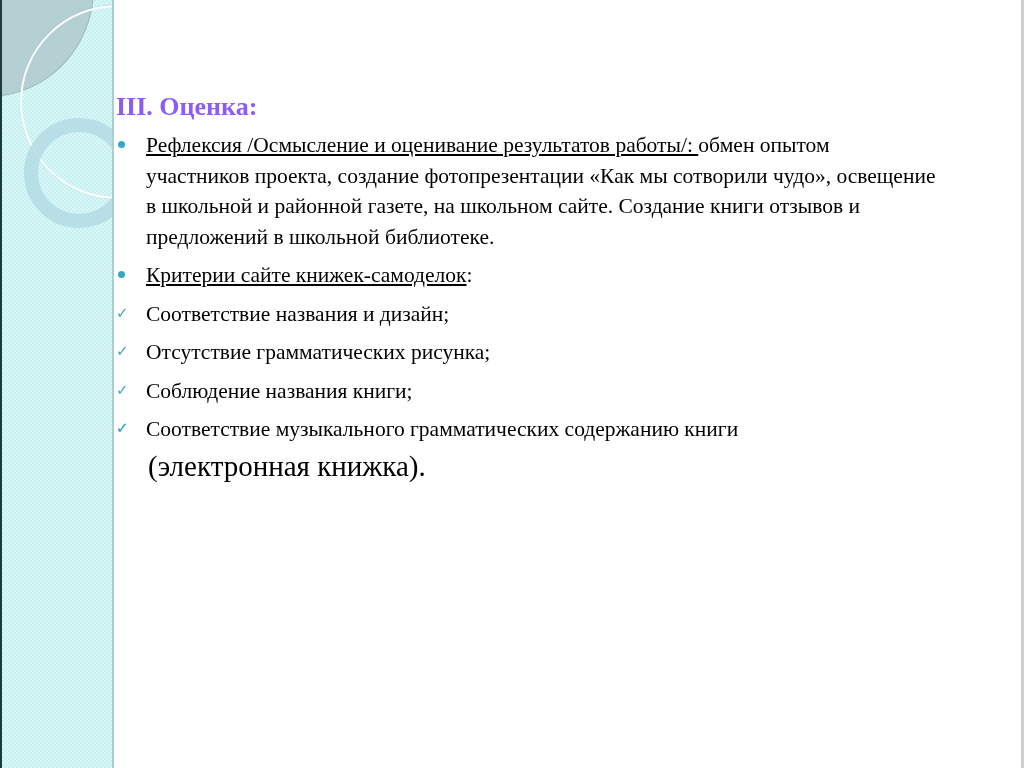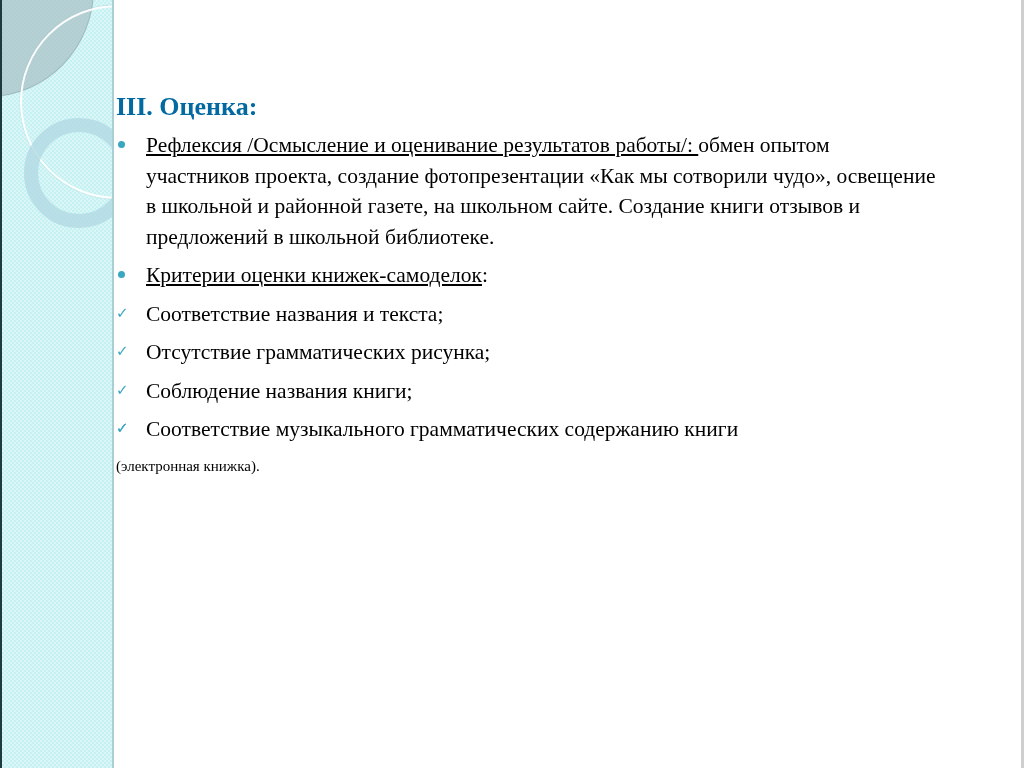--- a/index.html
+++ b/index.html
@@ -83,21 +83,21 @@
       top: 88px;
       width: 820px;
       z-index: 4;
     }
     .title {
       font-family: "Liberation Serif", serif;
       font-weight: bold;
       font-size: 26px;
       line-height: 38px;
       margin: 0 0 4px 0;
-      color: #0369a1;
+      color: #8b5cf6;
     }
     .bullet-item {
       position: relative;
       padding-left: 30px;
       font-size: 21.5px;
       line-height: 30.5px;
       margin-bottom: 8px;
     }
     .bullet-dot {
       position: absolute;
@@ -108,23 +108,24 @@
     }
     .check {
       position: absolute;
       left: 0px; top: -1px;
       color: #3aa7c1;
       font-family: "DejaVu Sans", sans-serif;
       font-size: 15px;
     }
     .u { text-decoration: underline; }
     .trail {
-      font-size: 15px;
+      font-size: 29px;
       line-height: 30.5px;
       margin-top: -2px;
+      margin-left: 32px;
     }
   </style>
 </head>
 <body>
 
 <div class="slide">
   <div class="left-border"></div>
   <div class="sidebar">
     <div class="gray-blob"></div>
     <div class="white-ring"></div>
@@ -136,26 +137,26 @@
   <div class="content">
     <div class="title">III. Оценка:</div>
 
     <div class="bullet-item">
       <span class="bullet-dot"></span>
       <span class="u">Рефлексия /Осмысление и оценивание результатов работы/: </span><span>обмен опытом участников проекта,  создание фотопрезентации  «Как мы сотворили чудо», освещение в школьной и районной газете,  на школьном сайте.  Создание книги отзывов и предложений в школьной библиотеке.</span>
     </div>
 
     <div class="bullet-item">
       <span class="bullet-dot"></span>
-      <span class="u">Критерии оценки книжек-самоделок</span><span>:</span>
+      <span class="u">Критерии сайте книжек-самоделок</span><span>:</span>
     </div>
 
     <div class="bullet-item">
       <span class="check">✓</span>
-      <span>Соответствие названия и текста;</span>
+      <span>Соответствие названия и дизайн;</span>
     </div>
     <div class="bullet-item">
       <span class="check">✓</span>
       <span>Отсутствие грамматических рисунка;</span>
     </div>
     <div class="bullet-item">
       <span class="check">✓</span>
       <span>Соблюдение названия книги;</span>
     </div>
     <div class="bullet-item">

